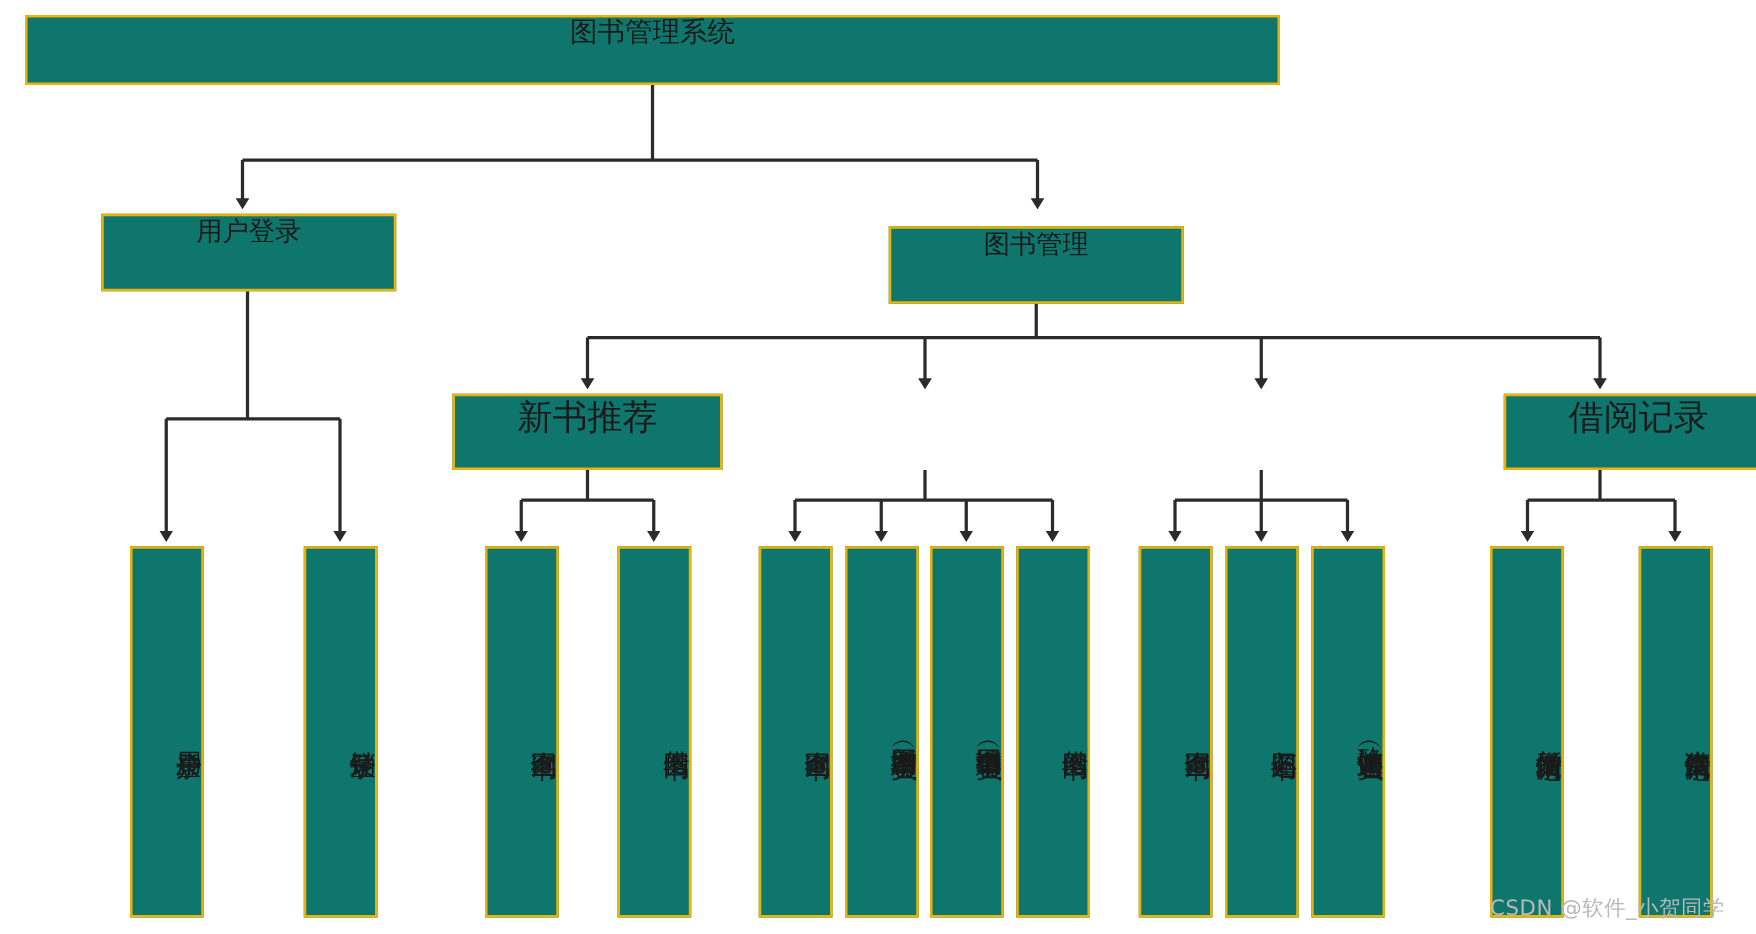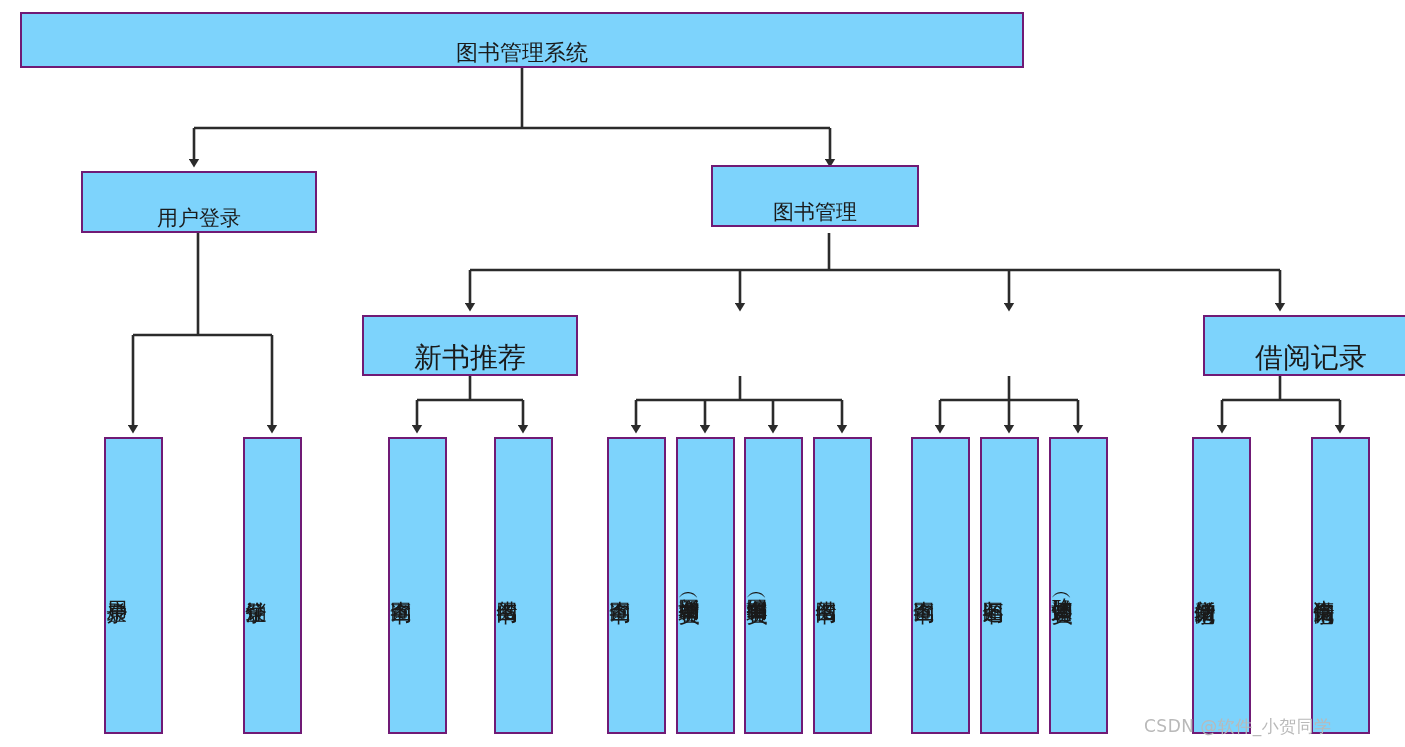--- a/index.html
+++ b/index.html
@@ -21,24 +21,24 @@
   #diagram-svg {
     position: absolute;
     left: 0;
     top: 0;
     width: 1405px;
     height: 747px;
   }
   .node {
     position: absolute;
     box-sizing: border-box;
-    border: 2px solid #701a75;
-    background: #7dd3fc;
+    border: 2px solid #eab308;
+    background: #0f766e;
     display: flex;
-    align-items: flex-end;
+    align-items: flex-start;
     justify-content: center;
     text-align: center;
     color: #1a1a1a;
     line-height: 1.18;
   }
   .node.level-0 {
     font-size: 22px;
   }
   .node.level-1 {
     font-size: 21px;
@@ -55,21 +55,21 @@
     line-height: 1.0;
   }
   .node.leaf .leaf-text {
     writing-mode: vertical-rl;
     text-orientation: upright;
     display: block;
     white-space: normal;
   }
   .watermark {
     position: absolute;
-    left: 1144px;
+    left: 1192px;
     top: 715px;
     font-size: 17px;
     color: #b9b9b9;
     white-space: nowrap;
     letter-spacing: 0.5px;
     pointer-events: none;
   }
 </style>
 </head>
 <body>
@@ -129,21 +129,21 @@
     </g>
   </svg>
 
   <div class="node level-0" style="left:20px; top:12px; width:1004px; height:56px;">
     <span>图书管理系统</span>
   </div>
 
   <div class="node level-1" style="left:81px; top:171px; width:236px; height:62px;">
     <span>用户登录</span>
   </div>
-  <div class="node level-1" style="left:711px; top:165px; width:208px; height:62px;">
+  <div class="node level-1" style="left:711px; top:181px; width:236px; height:62px;">
     <span>图书管理</span>
   </div>
 
   <div class="node level-2" style="left:362px; top:315px; width:216px; height:61px;">
     <span>新书推荐</span>
   </div>
   <div class="node level-2" style="left:1203px; top:315px; width:216px; height:61px;">
     <span>借阅记录</span>
   </div>
 

